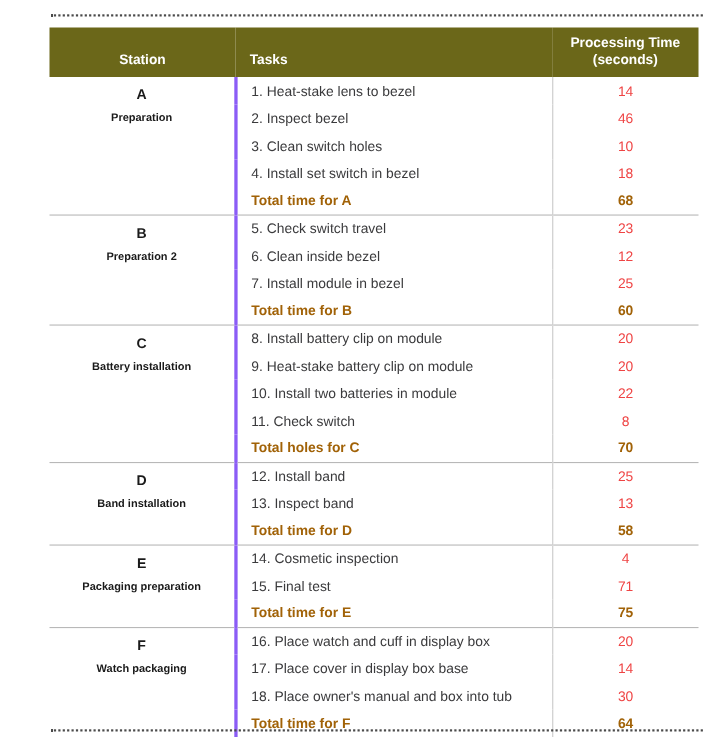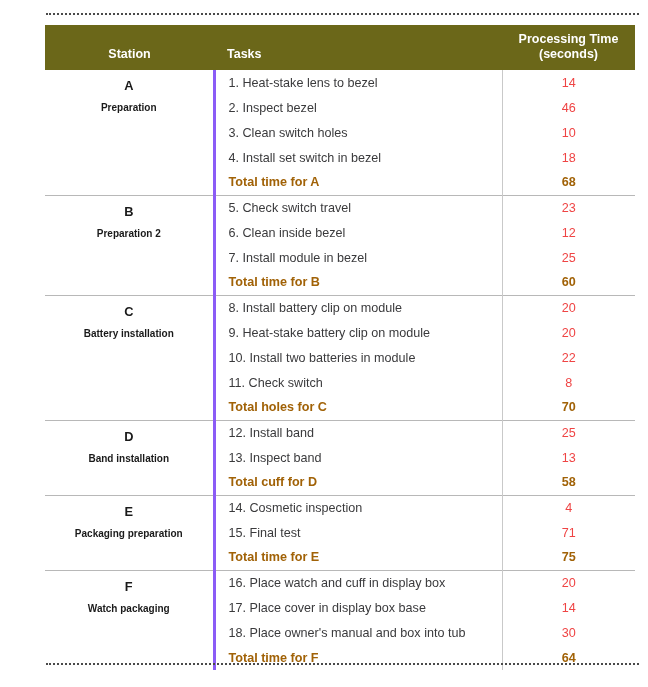--- a/index.html
+++ b/index.html
@@ -229,21 +229,21 @@
               <span class="st-name">Band installation</span>
             </td>
             <td class="task-cell">12. Install band</td>
             <td class="time-cell">25</td>
           </tr>
           <tr>
             <td class="task-cell">13. Inspect band</td>
             <td class="time-cell">13</td>
           </tr>
           <tr class="total-row">
-            <td class="task-cell">Total cuff for D</td>
+            <td class="task-cell">Total time for D</td>
             <td class="time-cell">58</td>
           </tr>
           <tr class="group-start">
             <td class="station-cell" rowspan="3">
               <span class="st-letter">E</span>
               <span class="st-name">Packaging preparation</span>
             </td>
             <td class="task-cell">14. Cosmetic inspection</td>
             <td class="time-cell">4</td>
           </tr>

